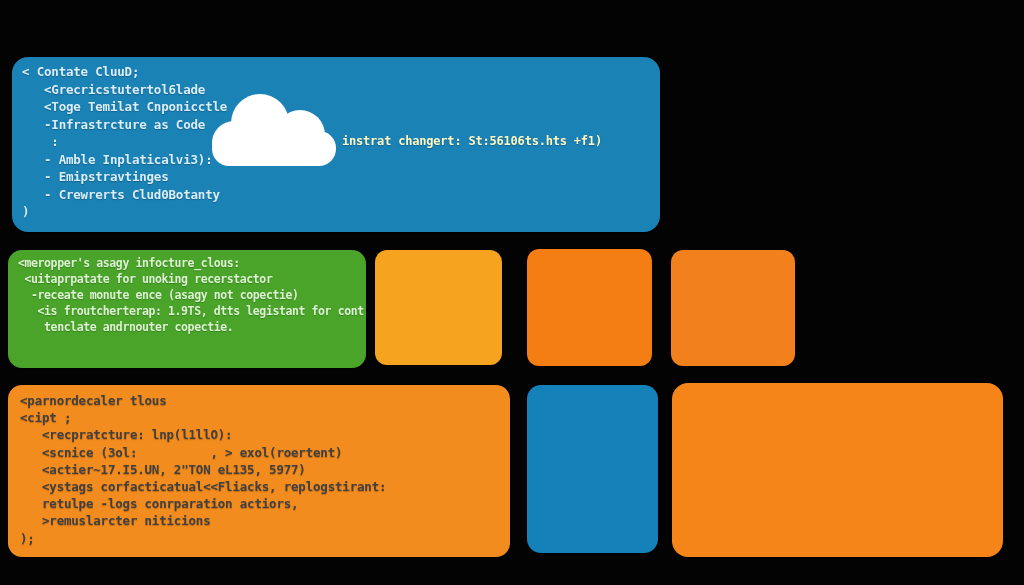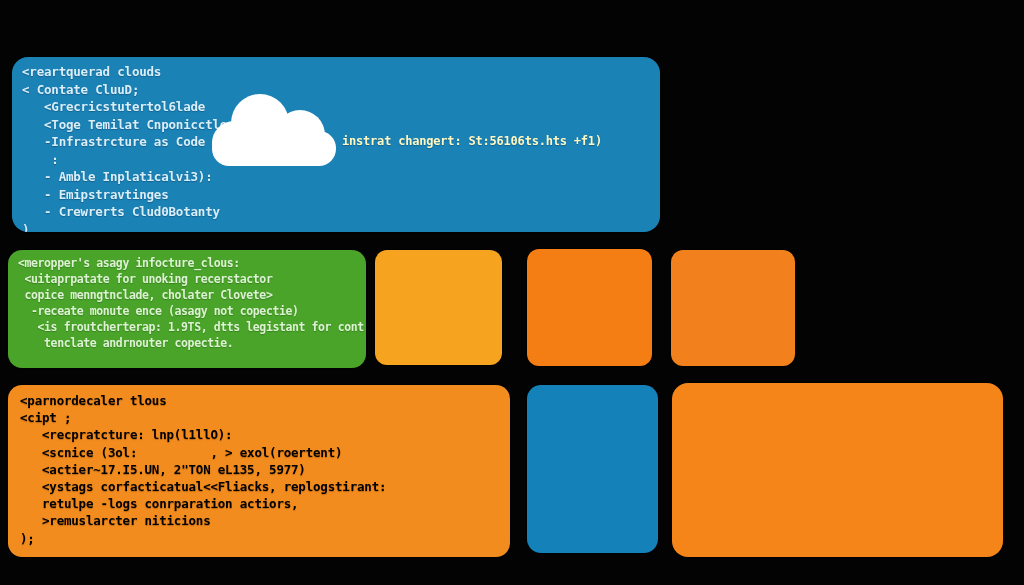--- a/index.html
+++ b/index.html
@@ -59,21 +59,20 @@
   #blue-tile      { left: 527px; top: 385px; width: 131px; height: 168px; border-radius: 14px; }
   #orange-tile-3  { left: 672px; top: 383px; width: 331px; height: 174px; border-radius: 16px; }
 </style>
 </head>
 <body>
 
 <div id="stage" style="background-color: rgb(3, 3, 3);">
 
   <div class="panel" id="blue-panel" style="background-color: rgb(27, 130, 182);">
     <div class="lines" style="color: rgb(217, 238, 248);">
-      <div class="code-line">&lt;reartquerad clouds</div>
       <div class="code-line">&lt; Contate CluuD;</div>
       <div class="code-line">   &lt;Grecricstutertol6lade</div>
       <div class="code-line">   &lt;Toge Temilat Cnponicctle</div>
       <div class="code-line">   -Infrastrcture as Code</div>
       <div class="code-line">    :</div>
       <div class="code-line">   - Amble Inplaticalvi3):</div>
       <div class="code-line">   - Emipstravtinges</div>
       <div class="code-line">   - Crewrerts Clud0Botanty</div>
       <div class="code-line">)</div>
     </div>
@@ -87,33 +86,32 @@
         </g>
       </svg>
     </div>
     <div id="side-note" style="color: #fef9c3;">instrat changert: St:56106ts.hts +f1)</div>
   </div>
 
   <div class="panel" id="green-panel" style="background-color: rgb(75, 164, 42);">
     <div class="lines" style="color: rgb(221, 242, 210);">
       <div class="code-line">&lt;meropper's asagy infocture_clous:</div>
       <div class="code-line"> &lt;uitaprpatate for unoking recerstactor</div>
-      <div class="code-line"> copice menngtnclade, cholater Clovete&gt;</div>
       <div class="code-line">  -receate monute ence (asagy not copectie)</div>
       <div class="code-line">   &lt;is froutcherterap: 1.9TS, dtts legistant for cont</div>
       <div class="code-line">    tenclate andrnouter copectie.</div>
     </div>
   </div>
 
   <div class="panel" id="amber-tile" style="background-color: rgb(246, 164, 31);"></div>
   <div class="panel" id="orange-tile-1" style="background-color: rgb(245, 126, 20);"></div>
   <div class="panel" id="orange-tile-2" style="background-color: rgb(242, 128, 28);"></div>
 
   <div class="panel" id="orange-panel" style="background-color: rgb(242, 140, 30);">
-    <div class="lines" style="color: #000000;">
+    <div class="lines" style="color: #404040;">
       <div class="code-line">&lt;parnordecaler tlous</div>
       <div class="code-line">&lt;cipt ;</div>
       <div class="code-line">   &lt;recpratcture: lnp(l1llO):</div>
       <div class="code-line">   &lt;scnice (3ol:          , &gt; exol(roertent)</div>
       <div class="code-line">   &lt;actier~17.I5.UN, 2"TON eL135, 5977)</div>
       <div class="code-line">   &lt;ystags corfacticatual&lt;&lt;Fliacks, replogstirant:</div>
       <div class="code-line">   retulpe -logs conrparation actiors,</div>
       <div class="code-line">   &gt;remuslarcter niticions</div>
       <div class="code-line">);</div>
     </div>

